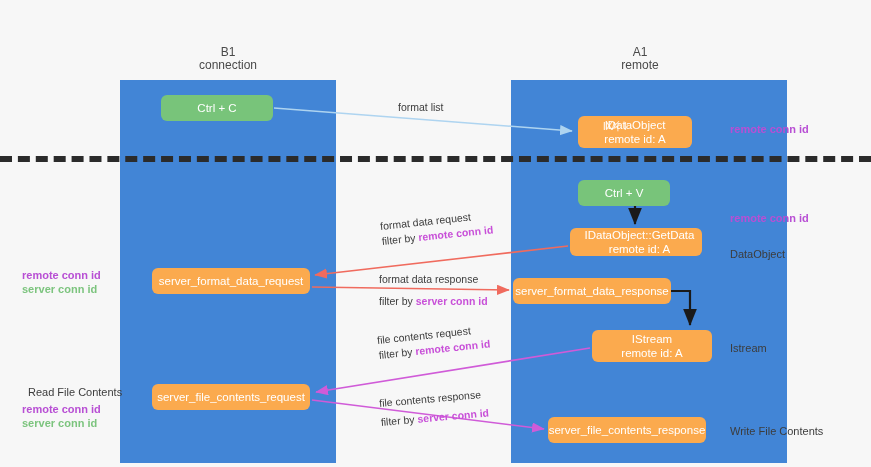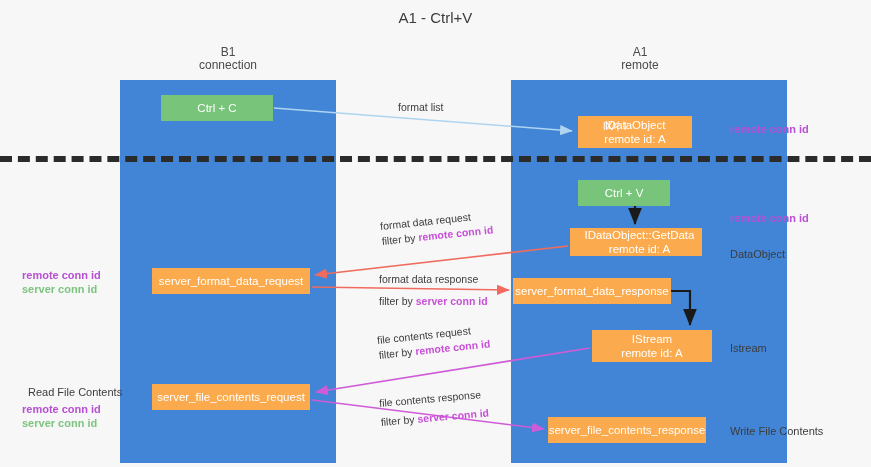--- a/index.html
+++ b/index.html
@@ -34,21 +34,21 @@
   
   #divider{
     position:absolute;left:0;top:156px;width:871px;height:0;
     border-top:6px dashed #2b2b2b;
   }
 
   
   .box{
     position:absolute;box-sizing:border-box;
     display:flex;flex-direction:column;align-items:center;justify-content:center;
-    color:#ffffff;font-size:11.5px;line-height:14px;text-align:center;
+    color:#ffffff;font-size:11.5px;line-height:14px;text-align:center;border-radius:6px;
   }
   .box.green{background:#78c47a;}
   .box.orange{background:#fbaa4e;}
 
   #box-ctrlc{left:161px;top:95px;width:112px;height:26px;}
   #box-dataobject{left:578px;top:116px;width:114px;height:32px;}
   #box-ctrlv{left:578px;top:180px;width:92px;height:26px;align-items:center;}
   #box-getdata{left:570px;top:228px;width:132px;height:28px;padding-left:7px;}
   #box-fmt-req{left:152px;top:268px;width:158px;height:26px;}
   #box-fmt-resp{left:513px;top:278px;width:158px;height:26px;}
@@ -92,21 +92,20 @@
   #al-file-resp{left:380px;top:396px;transform:rotate(-5deg);transform-origin:left center;}
 
   svg#wires{position:absolute;left:0;top:0;width:871px;height:467px;pointer-events:none;}
 </style>
 </head>
 <body>
 
 <div id="stage">
 
   <div id="title">
-    <div>A1 - Ctrl+V</div>
   </div>
 
   <div id="head-b1" class="col-head">
     <div>B1</div>
     <div>connection</div>
   </div>
   <div id="head-a1" class="col-head">
     <div>A1</div>
     <div>remote</div>
   </div>

